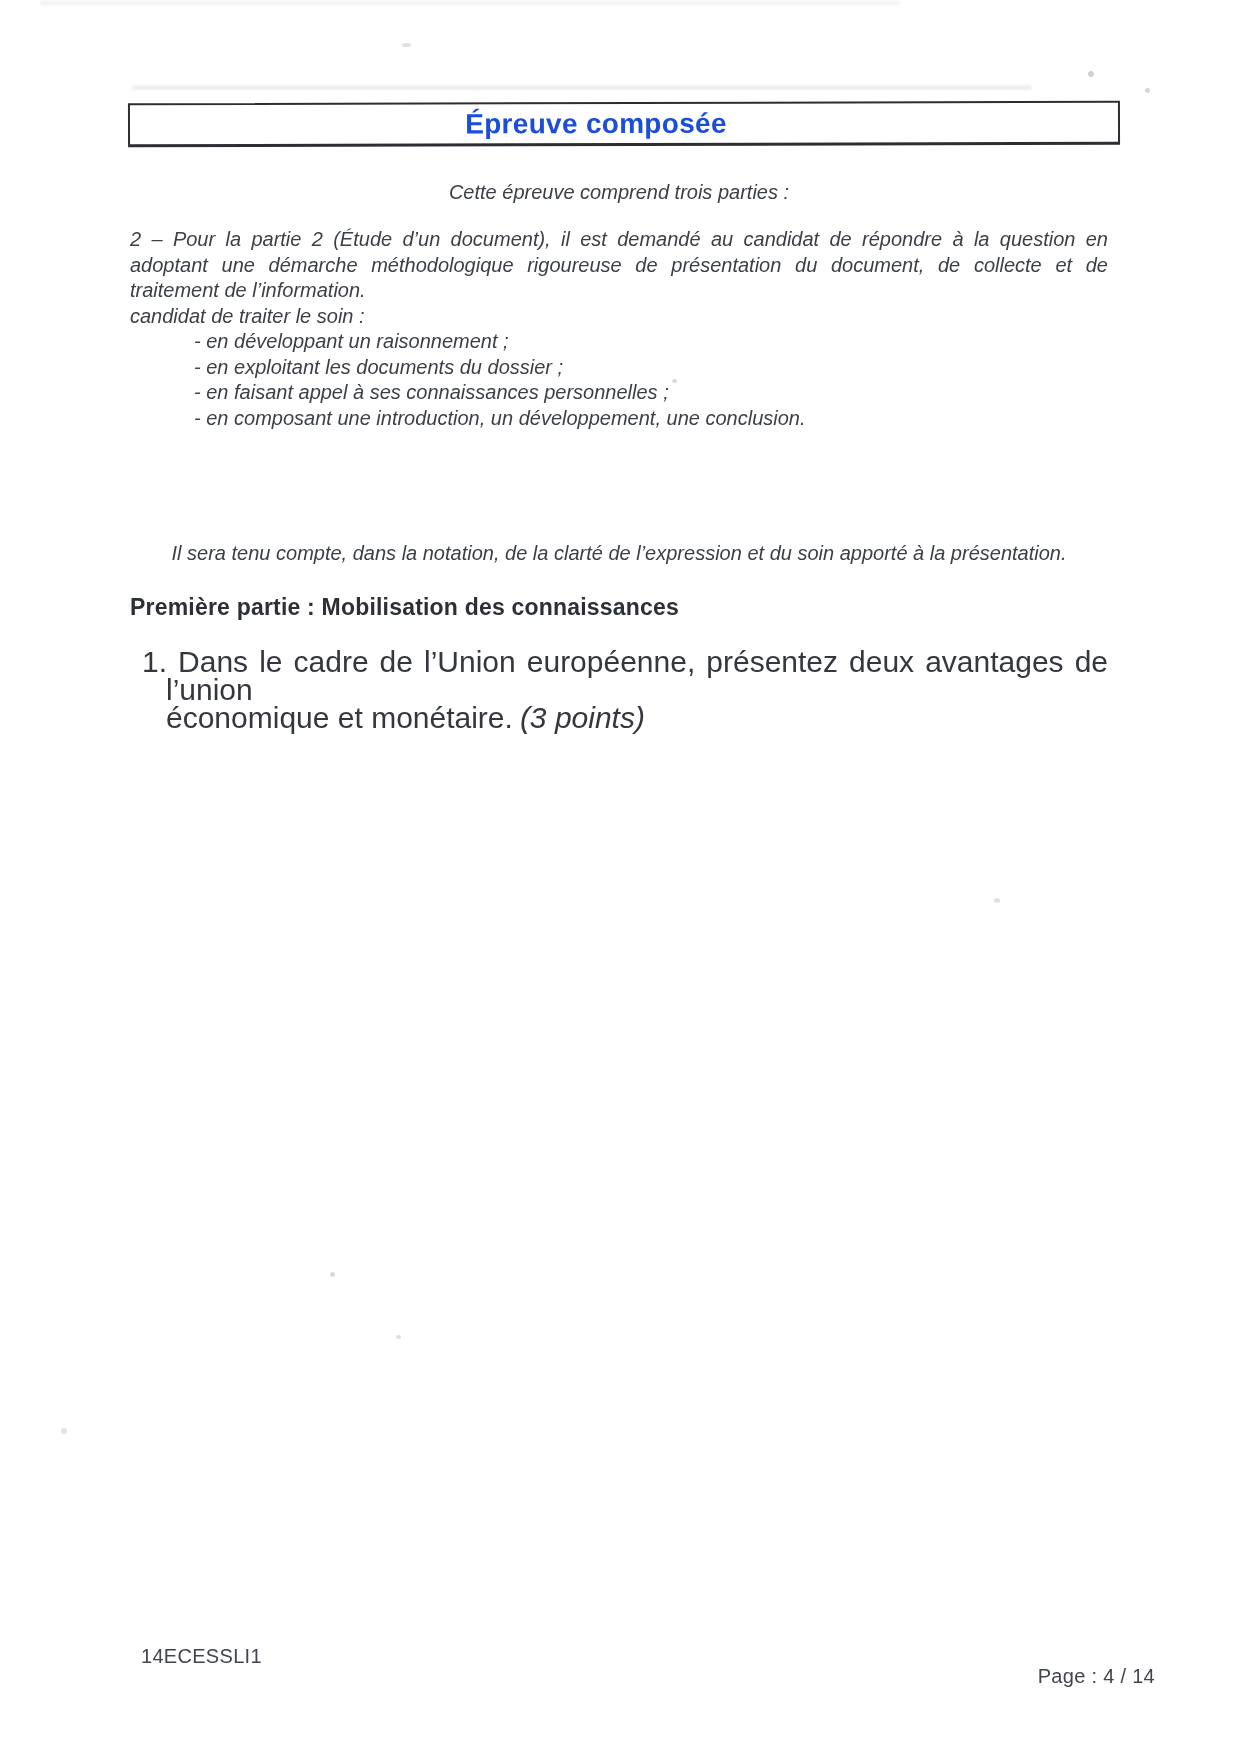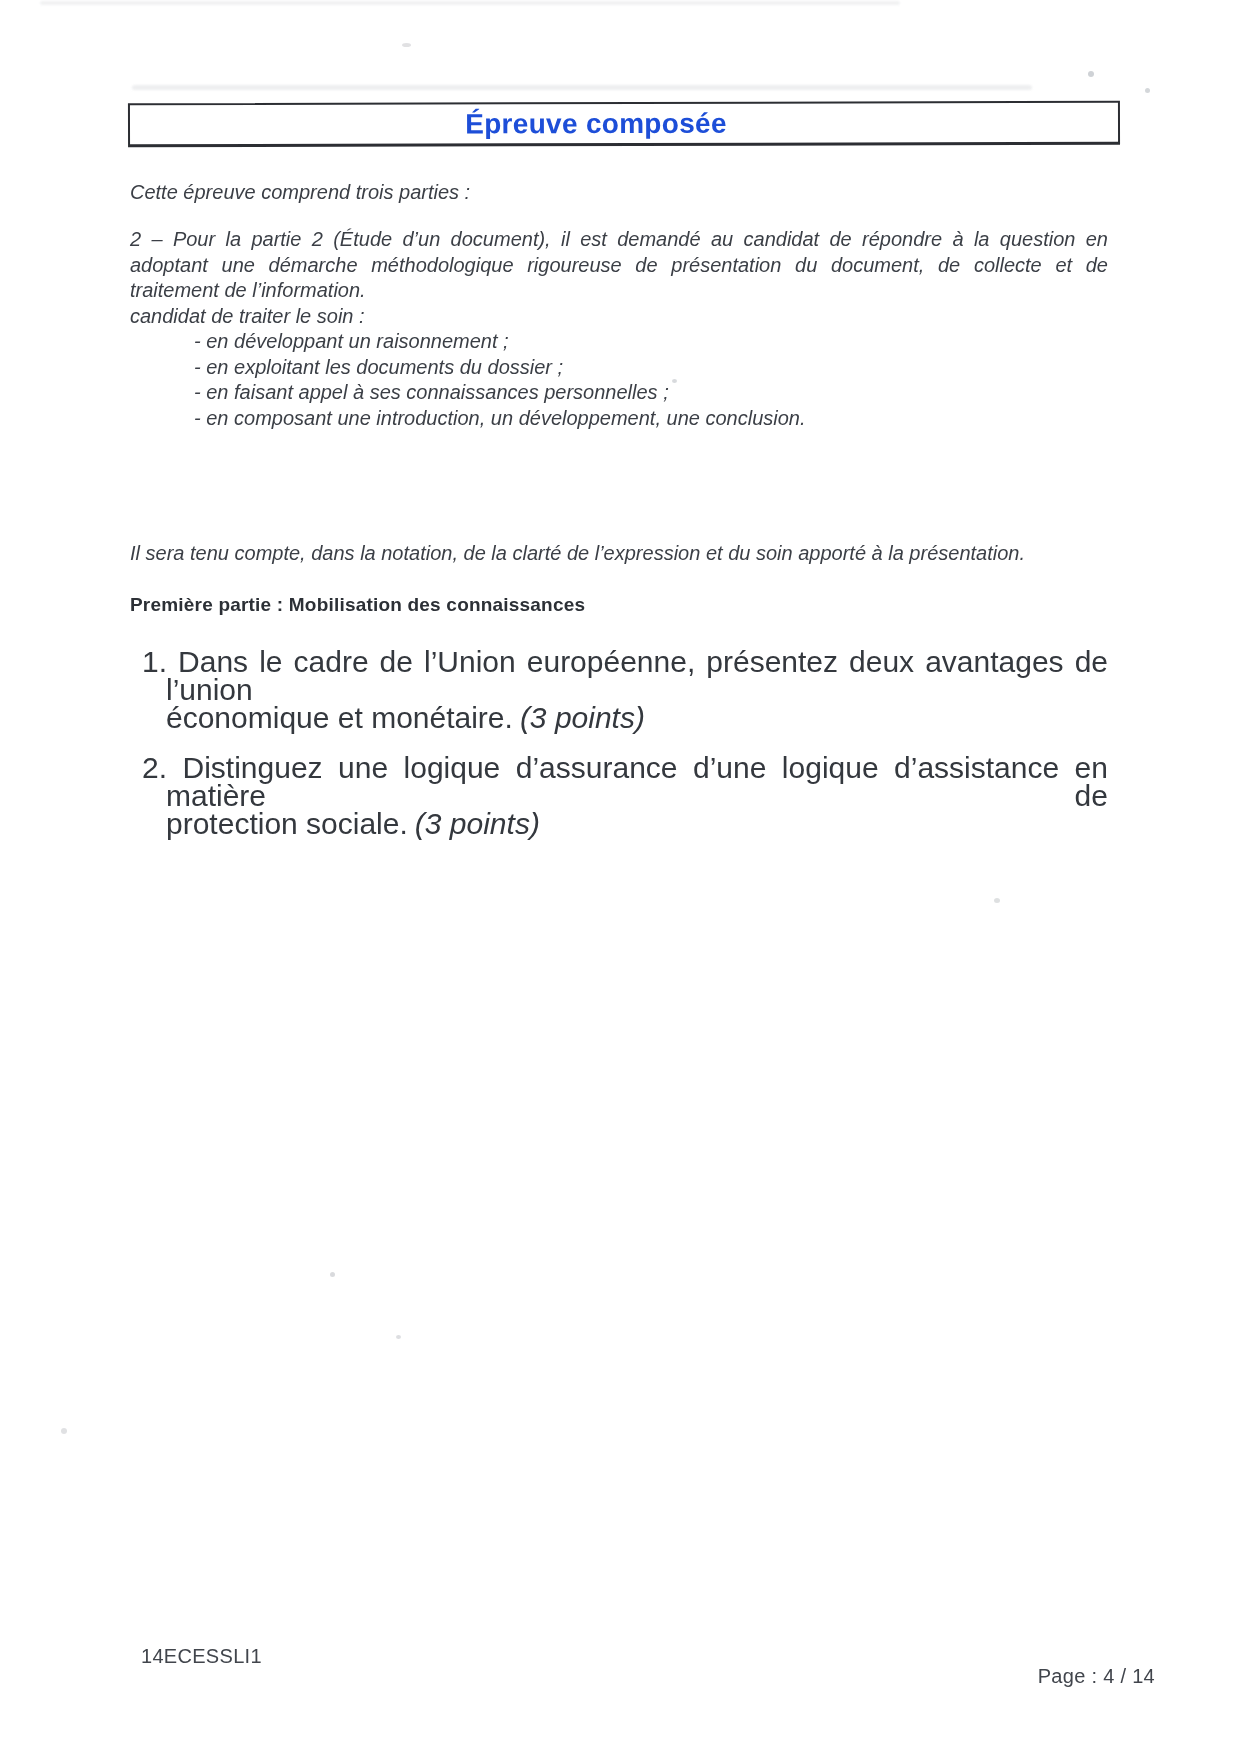--- a/index.html
+++ b/index.html
@@ -26,30 +26,30 @@
   }
   .title-text {
     font-size: 28px; font-weight: bold; color: #1d4ed8;
     letter-spacing: 0.3px;
     position: relative; left: -28px;
   }
 
   
   .content-block { position: absolute; left: 130px; width: 978px; }
   .body-txt { font-size: 20px; line-height: 25.5px; font-style: italic; color: #3b3f46; }
-  .oneline { white-space: nowrap; }
+  .oneline { white-space: nowrap; text-align: center; }
   .jl { text-align: justify; text-align-last: justify; }
   .intro { top: 180px; }
   .instr { top: 227px; }
   .bullets { padding-left: 64px; }
   .note { top: 541px; }
 
   .heading {
     top: 594px;
-    font-size: 19px; font-weight: bold; color: #2c3036;
+    font-size: 23px; font-weight: bold; color: #2c3036;
     letter-spacing: 0.2px;
   }
 
   
   .questions { top: 648px; font-size: 30px; line-height: 28px; color: #34383e; }
   .question { padding-left: 36px; }
   .question + .question { margin-top: 22px; }
   .qline-first { text-indent: -24px; }
   .pts { font-style: italic; margin-left: 7px; }
 
@@ -126,27 +126,18 @@
   <div class="content-block questions">
     <div class="question">
       <div class="qline-first jl">
         <span>1.</span>
         <span>Dans le cadre de l’Union européenne, présentez deux avantages de l’union</span>
       </div>
       <div>
         <span>économique et monétaire.</span><span class="pts">(3 points)</span>
       </div>
     </div>
-    <div class="question">
-      <div class="qline-first jl">
-        <span>2.</span>
-        <span>Distinguez une logique d’assurance d’une logique d’assistance en matière de</span>
-      </div>
-      <div>
-        <span>protection sociale.</span><span class="pts">(3 points)</span>
-      </div>
-    </div>
   </div>
 
   <div class="footer-ref">14ECESSLI1</div>
   <div class="footer-page">Page : 4 / 14</div>
 
 </div>
 
 </body></html>

